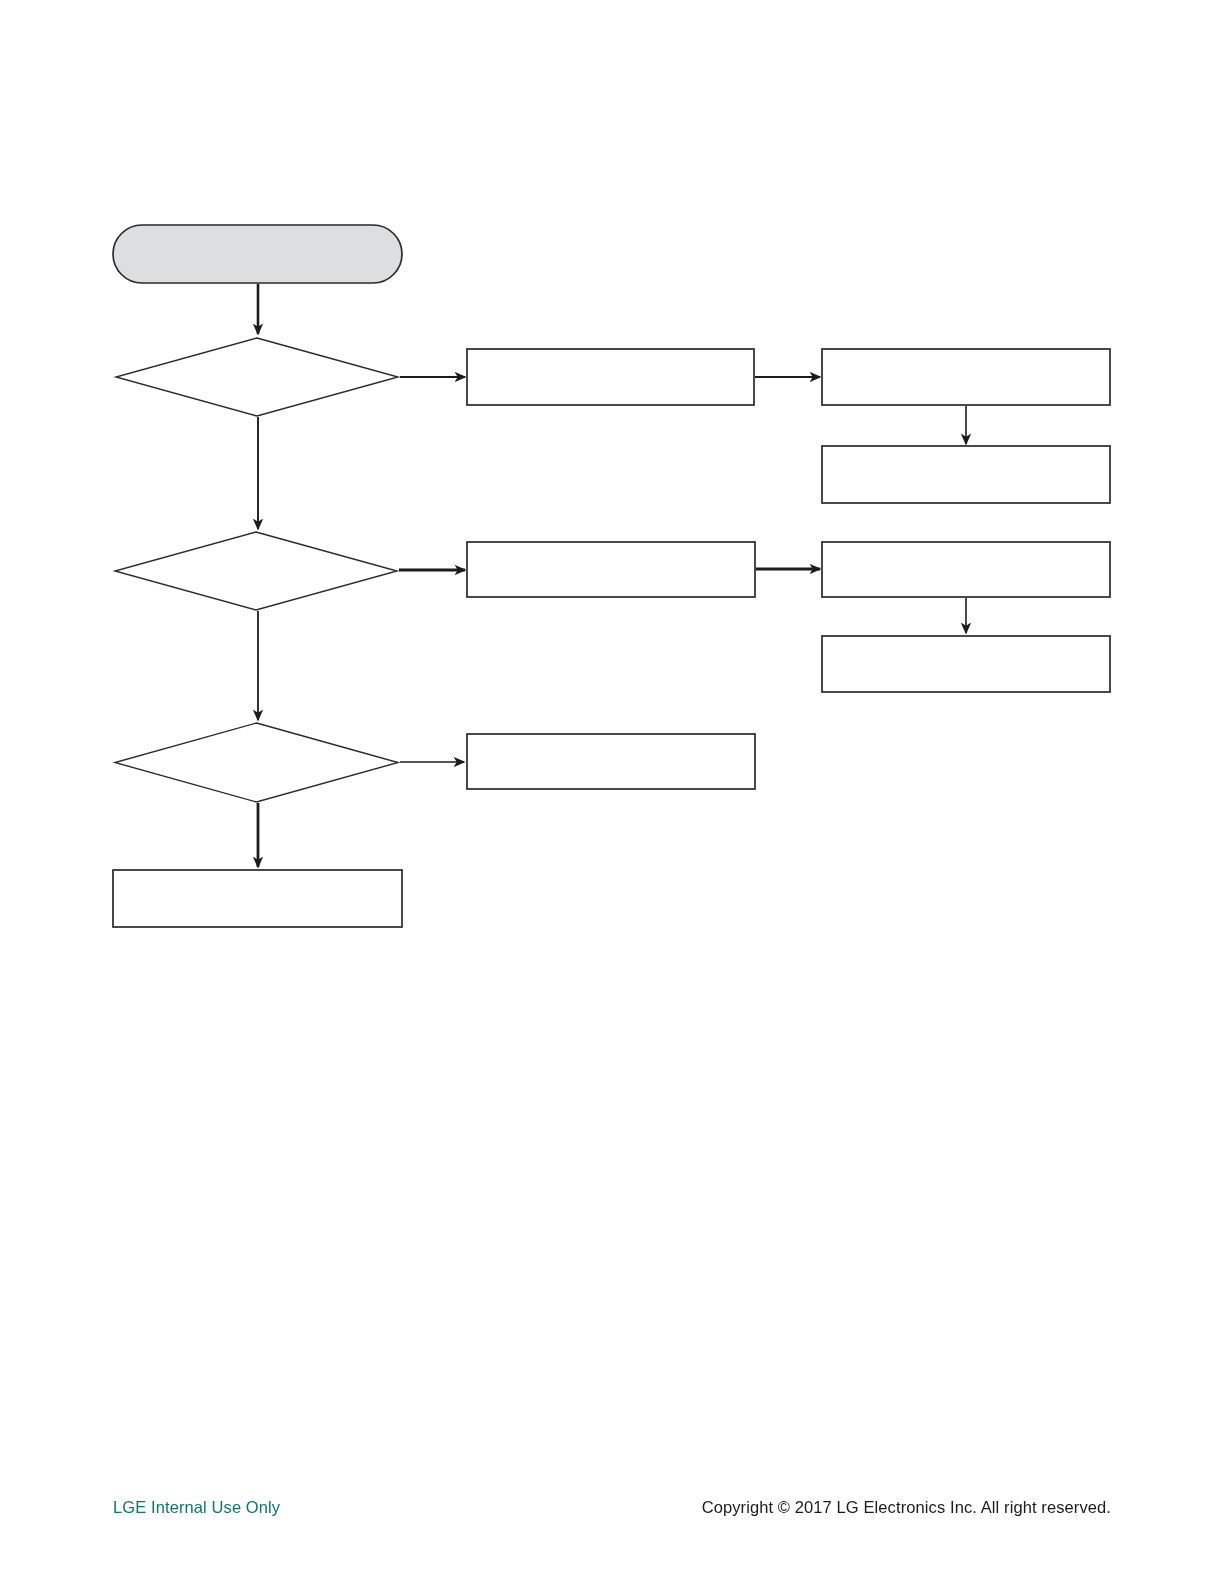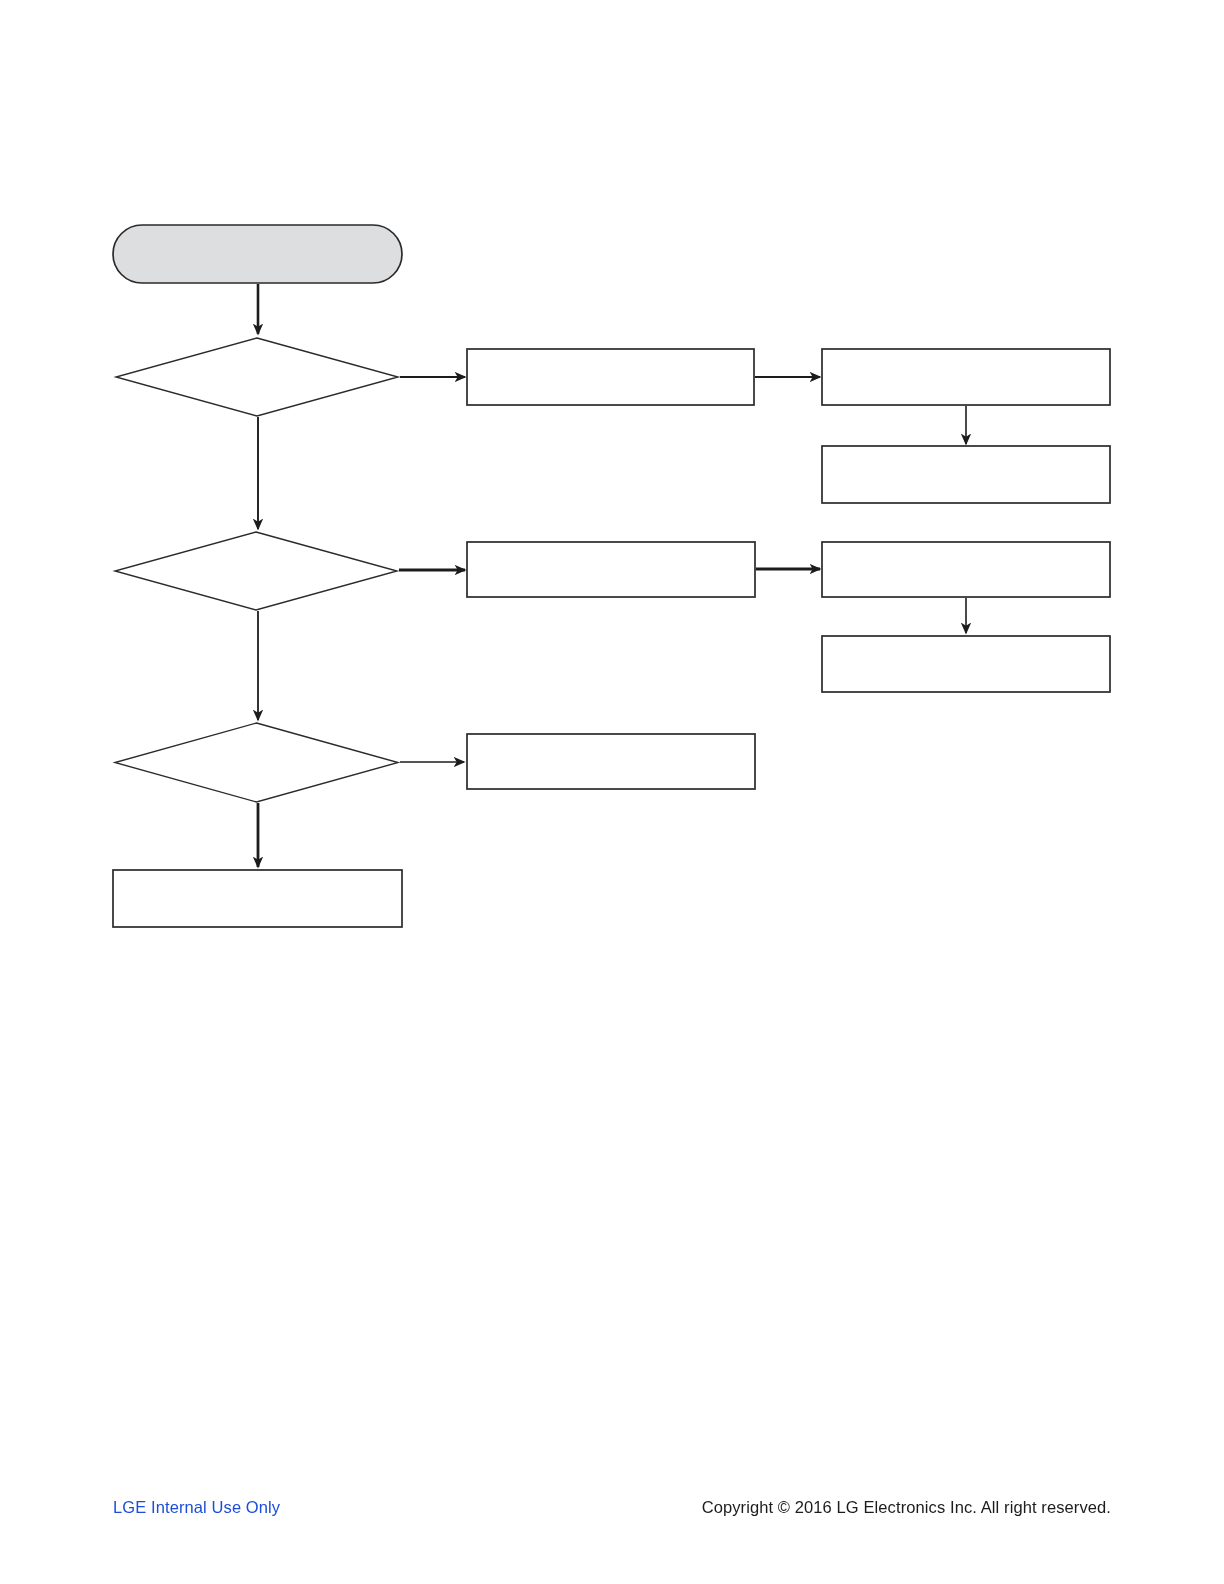--- a/index.html
+++ b/index.html
@@ -21,21 +21,21 @@
     top: 0;
     width: 1224px;
     height: 1584px;
     display: block;
   }
   .footer-left {
     position: absolute;
     left: 113px;
     top: 1498px;
     font-size: 16.5px;
-    color: #1d4ed8;
+    color: #0f766e;
     letter-spacing: 0.1px;
   }
   .footer-right {
     position: absolute;
     right: 113px;
     top: 1496px;
     text-align: right;
     font-size: 16.5px;
     line-height: 23px;
     color: #1c1c1c;
@@ -73,15 +73,15 @@
       <line x1="756" y1="569" x2="820" y2="569" stroke="#1c1c1c" stroke-width="2.8" marker-end="url(#arrowhead)"></line>
       <line x1="966" y1="598" x2="966" y2="633" stroke="#1c1c1c" stroke-width="1.6" marker-end="url(#arrowhead)"></line>
       <line x1="258" y1="611" x2="258" y2="720" stroke="#1c1c1c" stroke-width="1.8" marker-end="url(#arrowhead)"></line>
       <line x1="400" y1="762" x2="464" y2="762" stroke="#1c1c1c" stroke-width="1.6" marker-end="url(#arrowhead)"></line>
       <line x1="258" y1="803" x2="258" y2="867" stroke="#1c1c1c" stroke-width="2.8" marker-end="url(#arrowhead)"></line>
     </svg>
 
   <div class="footer-left">LGE Internal Use Only</div>
 
   <div class="footer-right">
-    <div>Copyright © 2016 LG Electronics Inc. All right reserved.</div>
+    <div>Copyright © 2017 LG Electronics Inc. All right reserved.</div>
   </div>
 </div>
 
 </body></html>

